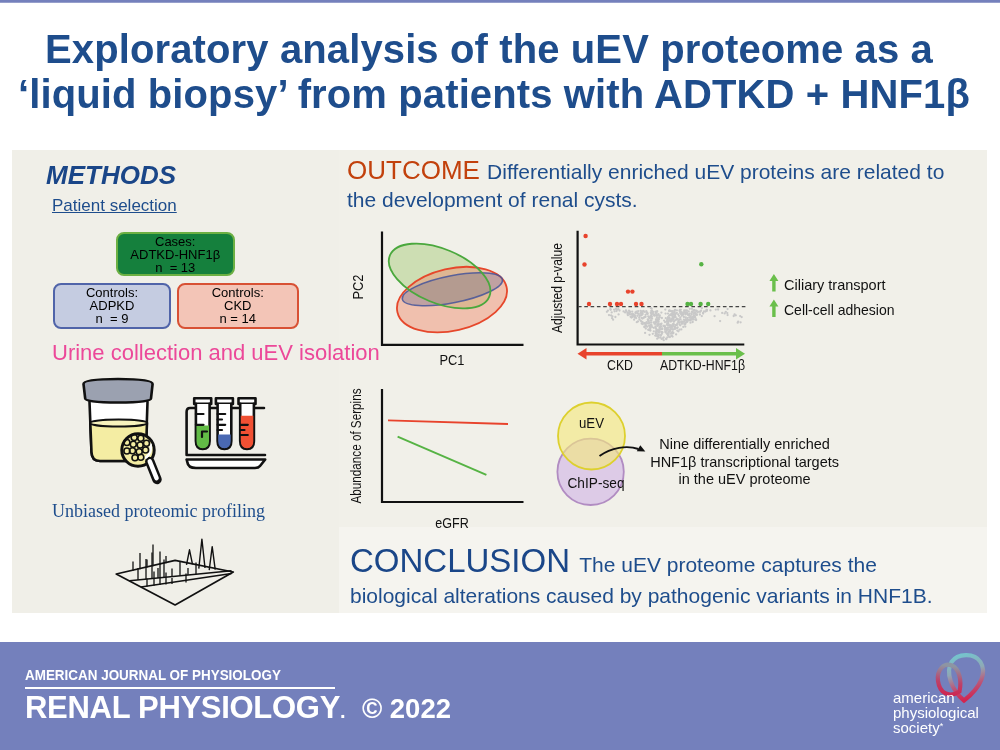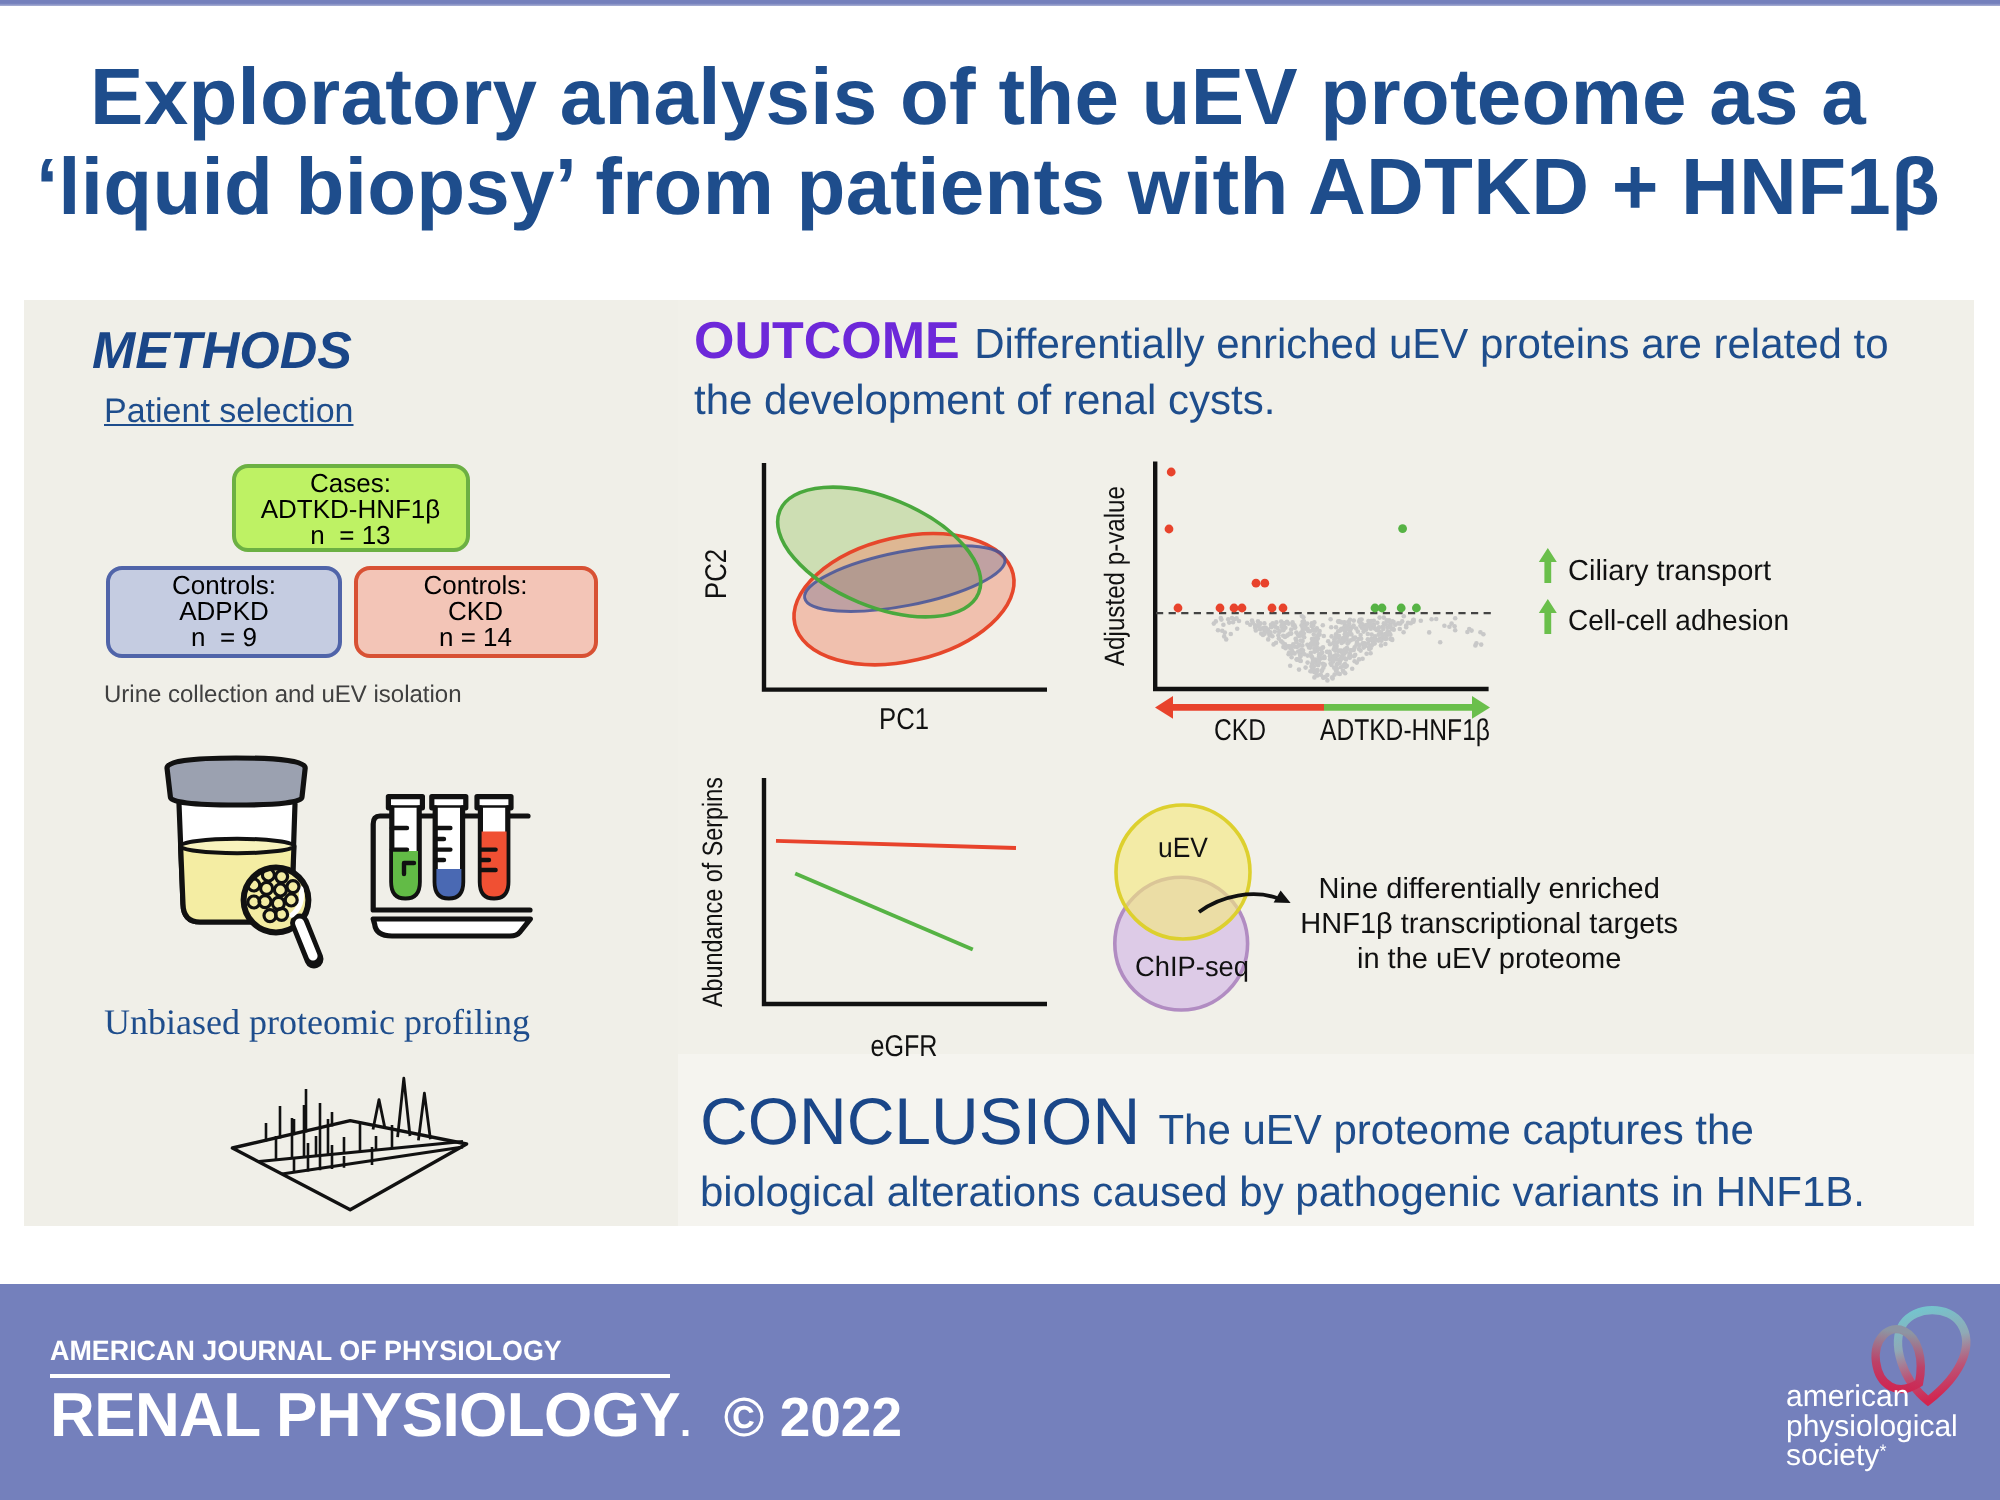--- a/index.html
+++ b/index.html
@@ -14,28 +14,28 @@
 <div class="abs" style="left:-6px;top:72px;width:1000px;text-align:center;letter-spacing:0.12px;
      font-size:40px;line-height:45px;font-weight:bold;color:#1e4d8c;">‘liquid biopsy’ from patients with ADTKD + HNF1β</div>
 
 <div class="abs" style="left:12px;top:150px;width:327px;height:463px;background:#f0efe8;"></div>
 <div class="abs" style="left:339px;top:150px;width:648px;height:463px;background:#f1f0e9;"></div>
 <div class="abs" style="left:339px;top:527px;width:648px;height:86px;background:#f5f4ef;"></div>
 
 <div class="abs" style="left:46px;top:160px;font-size:26px;font-weight:bold;color:#1a4688;font-style:italic;">METHODS</div>
 <div class="abs" style="left:52px;top:196px;font-size:17px;color:#1e4d8c;text-decoration:underline;">Patient selection</div>
 
-<div class="abs" style="left:115.6px;top:232px;width:115.3px;height:39.4px;background:#bef264;border:2.5px solid #6cb043;border-radius:8px;
+<div class="abs" style="left:115.6px;top:232px;width:115.3px;height:39.4px;background:#15803d;border:2.5px solid #6cb043;border-radius:8px;
      text-align:center;font-size:13px;line-height:13px;color:#000;padding-top:0.5px;">Cases:<br>ADTKD-HNF1β<br>n&nbsp;&nbsp;=&nbsp;13</div>
 <div class="abs" style="left:53px;top:283px;width:114px;height:41.4px;background:#c5cce1;border:2.5px solid #5064a9;border-radius:8px;
      text-align:center;font-size:13px;line-height:13.2px;color:#000;padding-top:0.5px;">Controls:<br>ADPKD<br>n&nbsp;&nbsp;=&nbsp;9</div>
 <div class="abs" style="left:177px;top:283px;width:117.5px;height:41.4px;background:#f3c5b7;border:2.5px solid #d85134;border-radius:8px;
      text-align:center;font-size:13px;line-height:13.2px;color:#000;padding-top:0.5px;">Controls:<br>CKD<br>n&nbsp;=&nbsp;14</div>
 
-<div class="abs" style="left:52px;top:340px;font-size:12px;color:#404040;">Urine collection and uEV isolation</div>
+<div class="abs" style="left:52px;top:340px;font-size:22px;color:#ec4899;">Urine collection and uEV isolation</div>
 
 <svg class="abs" style="left:12px;top:150px;" width="327" height="463" viewBox="12 150 327 463">
 <g stroke="#111" fill="none" stroke-width="2.6" stroke-linejoin="round" stroke-linecap="round">
   <path d="M89.5 402 L91.5 452 Q91.7 461 100 461 L137 461 Q145.5 461 145.8 452 L147.5 402" fill="#fff"></path>
   <path d="M90.3 423 L91.5 452 Q91.7 461 100 461 L137 461 Q145.5 461 145.8 452 L147 423 Q118.6 429.5 90.3 423 Z" fill="#f4eda3" stroke="none"></path>
   <path d="M90.3 423 L91.5 452 Q91.7 461 100 461 L137 461 Q145.5 461 145.8 452 L147 423" fill="none"></path>
   <ellipse cx="118.6" cy="423" rx="28.4" ry="3.6" fill="#f8f3bd" stroke-width="2"></ellipse>
   <path d="M83.5 384 Q83.5 379 118 379 Q152.6 379 152.6 384 L151 398.5 Q151 402.5 118 402.5 Q85.2 402.5 85.2 398.5 Z" fill="#9ba1b0"></path>
   <circle cx="138" cy="450" r="16.2" fill="#f3eca2" stroke-width="3"></circle>
   <path d="M149.8 461.5 L157 479.5" stroke-width="9.5"></path>
@@ -90,21 +90,21 @@
 <g stroke="#111" fill="none" stroke-width="1.4" stroke-linejoin="round">
   <path d="M186.5 564.8 L189.5 549.8 L192.5 564.3"></path>
   <path d="M198.8 568.6 L201.9 539.1 L205 568.0"></path>
   <path d="M209.2 570.2 L212.2 546.6 L215.2 569.6"></path>
 </g>
 </svg>
 
 <div class="abs" style="left:52px;top:501px;font-size:18px;color:#1e4d8c;font-family:Liberation Serif, serif;">Unbiased proteomic profiling</div>
 
 <div class="abs" style="left:347px;top:156.3px;width:612px;font-size:21px;line-height:28px;color:#1e4d8c;">
-<span style="font-size:26px;font-weight:bold;color:#6d28d9;">OUTCOME </span>Differentially enriched uEV proteins are related to the development of renal cysts.</div>
+<span style="font-size:26px;font-weight:normal;color:#c2410c;">OUTCOME </span>Differentially enriched uEV proteins are related to the development of renal cysts.</div>
 
 <div class="abs" style="left:350px;top:544.5px;width:620px;font-size:21px;line-height:31px;color:#1e4d8c;">
 <span style="font-size:33px;font-weight:normal;color:#1a4688;">CONCLUSION </span>The uEV proteome captures the biological alterations caused by pathogenic variants in HNF1B.</div>
 
 <svg class="abs" style="left:339px;top:150px;" width="648" height="463" viewBox="339 150 648 463">
 
   <g>
     <ellipse cx="439.6" cy="276" rx="53.8" ry="27.1" transform="rotate(22.5 439.6 276)" fill="#a9cb7e" fill-opacity="0.5"></ellipse>
     <ellipse cx="452" cy="299.6" rx="56" ry="31" transform="rotate(-13 452 299.6)" fill="#ef8f73" fill-opacity="0.5" stroke="#e6472b" stroke-width="1.8"></ellipse>
     <ellipse cx="452.4" cy="289.3" rx="51" ry="13.5" transform="rotate(-11 452.4 289.3)" fill="#66688c" fill-opacity="0.35" stroke="#44549a" stroke-opacity="0.85" stroke-width="1.5"></ellipse>

